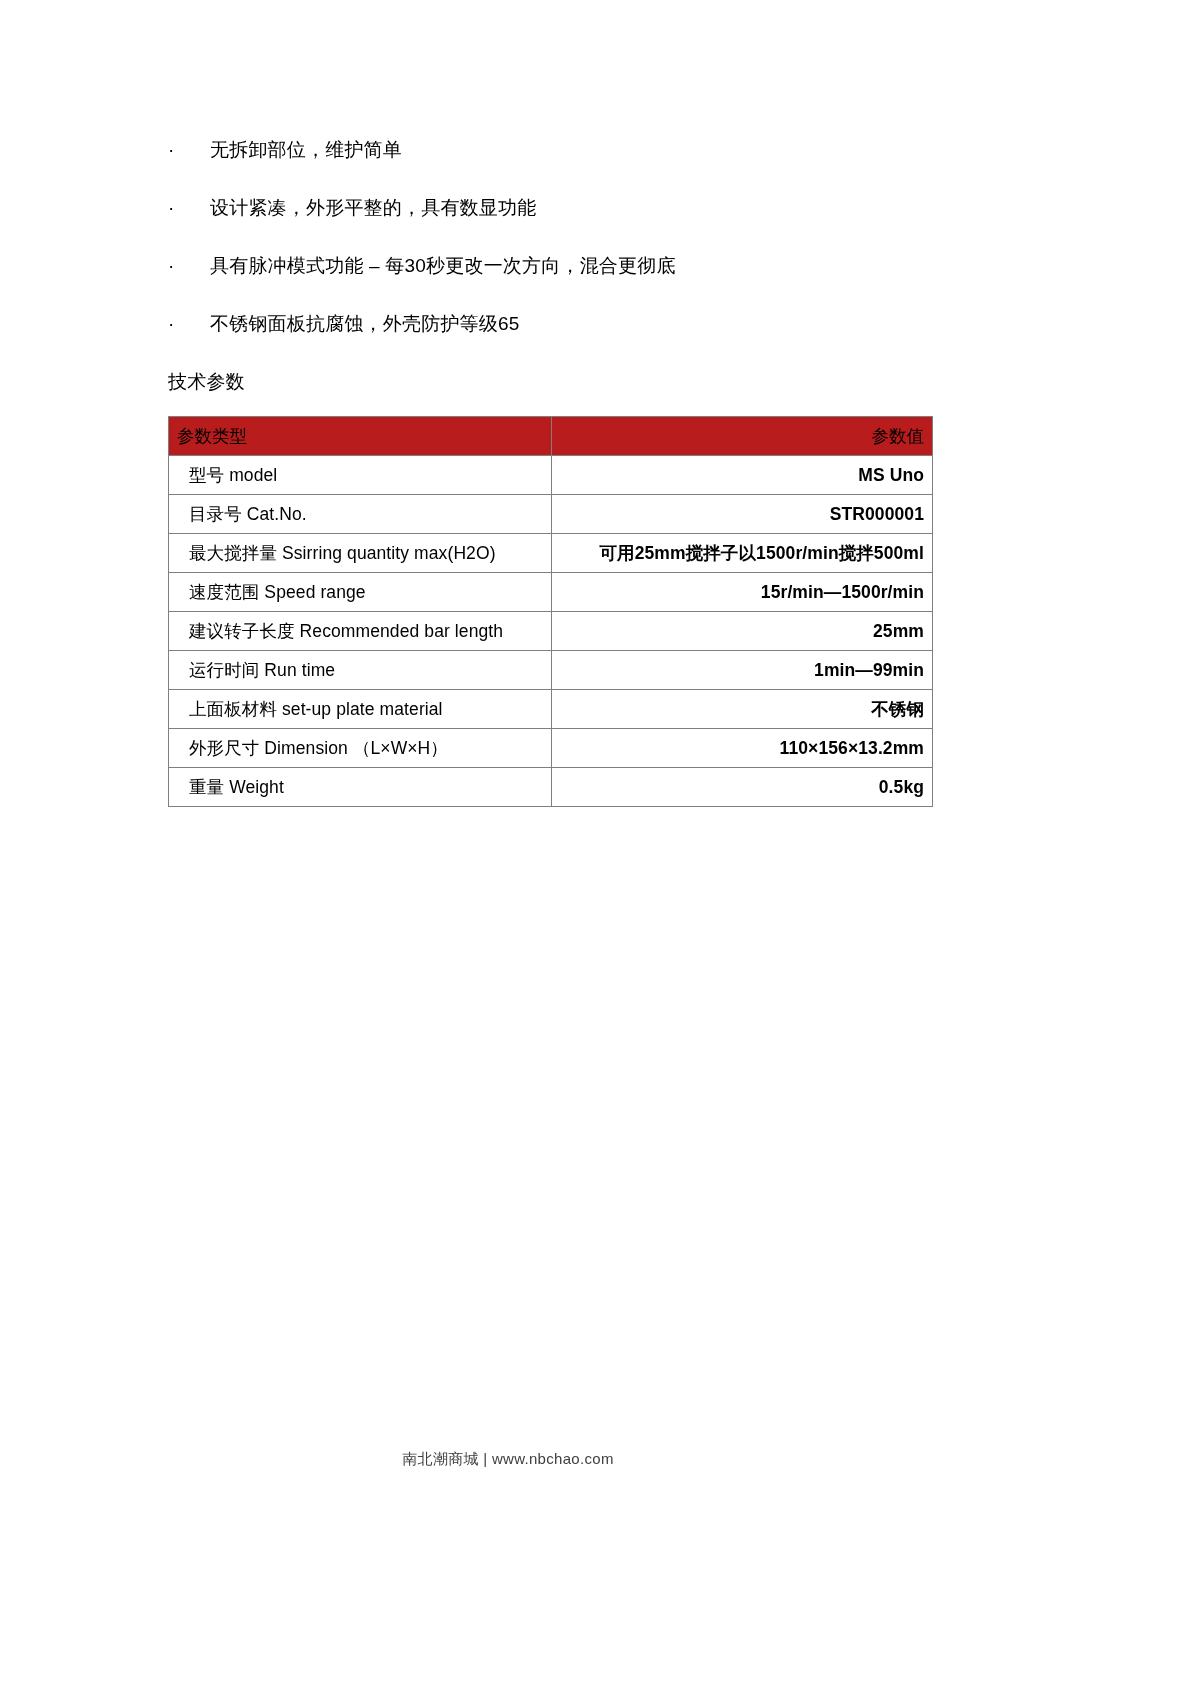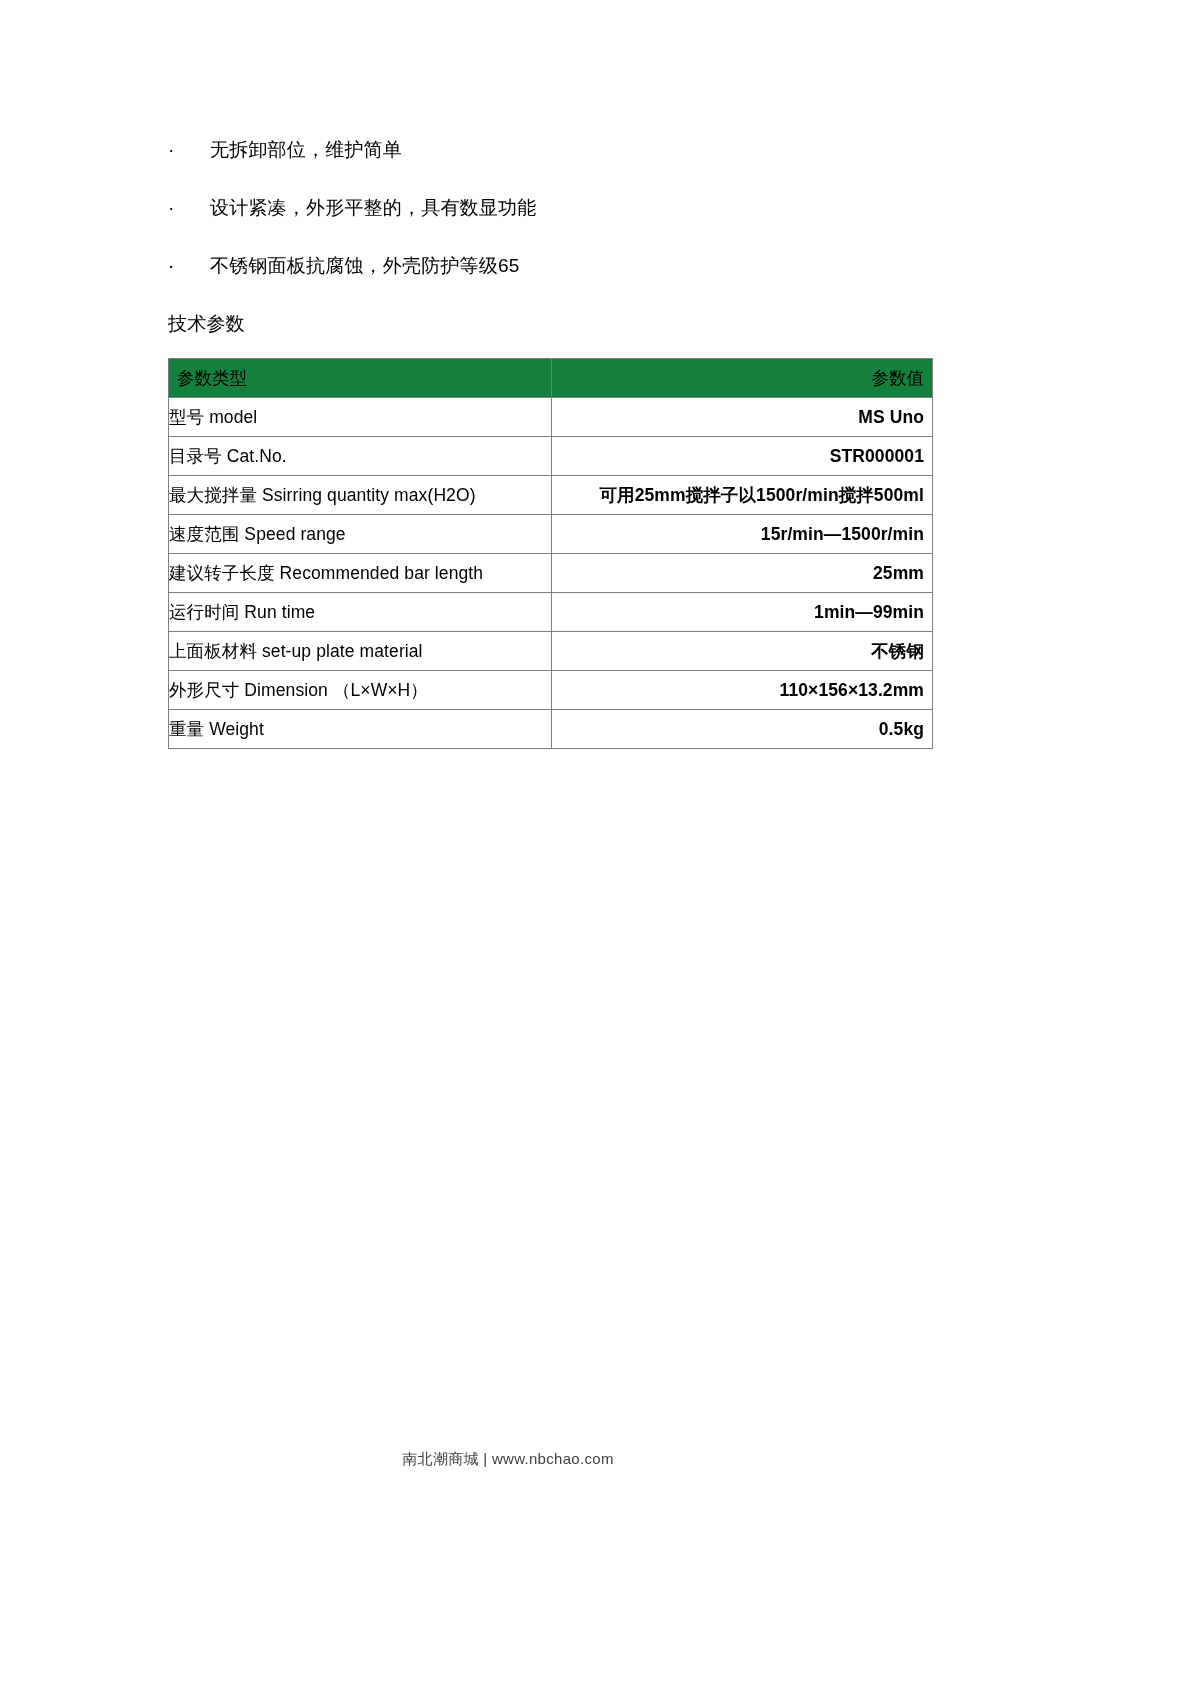--- a/index.html
+++ b/index.html
@@ -72,33 +72,33 @@
     border: 1px solid #7f7f7f;
     font-size: 17.5px;
     line-height: 20px;
     font-weight: normal;
     padding: 9px 8px 9px 8px;
     vertical-align: middle;
     height: 21px;
     box-sizing: border-box;
   }
   table.spec thead th {
-    background: #15803d;
+    background: #b91c1c;
     font-size: 17.5px;
   }
   table.spec thead th.h1 {
     text-align: left;
     padding-left: 8px;
   }
   table.spec thead th.h2 {
     text-align: right;
   }
   table.spec td.k {
     text-align: left;
-    padding-left: 0;
+    padding-left: 20px;
     letter-spacing: 0.1px;
   }
   table.spec td.v {
     text-align: right;
     letter-spacing: 0.1px;
     font-weight: bold;
   }
   .footer {
     position: absolute;
     left: 0;
@@ -120,20 +120,21 @@
       <li>
         <span class="dot">·</span>
         <span>无拆卸部位，维护简单</span>
       </li>
       <li>
         <span class="dot">·</span>
         <span>设计紧凑，外形平整的，具有数显功能</span>
       </li>
       <li>
         <span class="dot">·</span>
+        <span>具有脉冲模式功能 – 每30秒更改一次方向，混合更彻底</span>
       </li>
       <li>
         <span class="dot">·</span>
         <span>不锈钢面板抗腐蚀，外壳防护等级65</span>
       </li>
     </ul>
 
     <div class="section-title">技术参数</div>
 
     <table class="spec">

